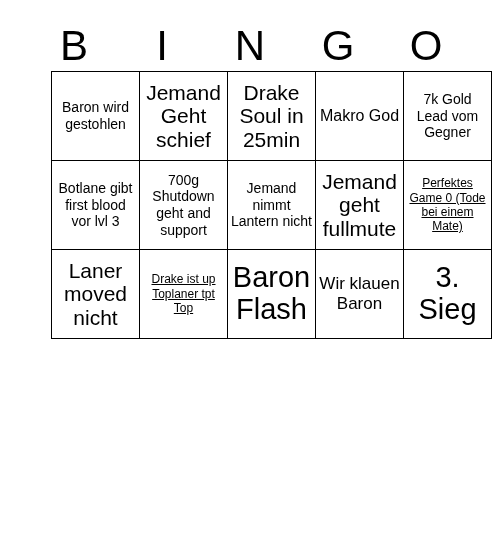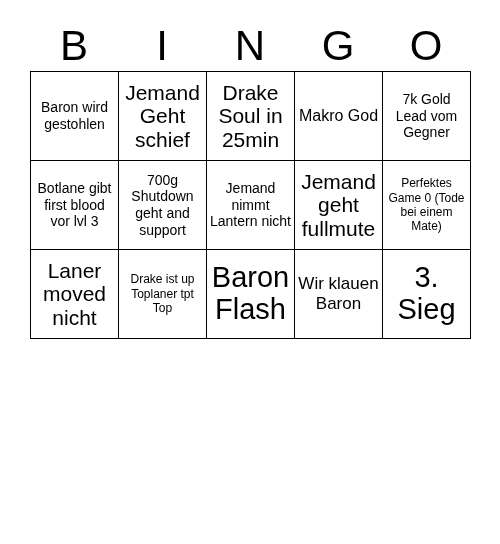--- a/index.html
+++ b/index.html
@@ -34,20 +34,21 @@
     line-height: 1;
     font-weight: 400;
     letter-spacing: 0;
     padding-bottom: 4px;
     box-sizing: border-box;
   }
   .grid {
     width: 440px;
     border-collapse: collapse;
     table-layout: fixed;
+    margin-left: 21px;
   }
   .grid td {
     border: 1px solid #000000;
     width: 88px;
     height: 89px;
     padding: 1px 2px;
     text-align: center;
     vertical-align: middle;
     overflow: hidden;
     box-sizing: border-box;
@@ -56,21 +57,21 @@
     display: block;
     line-height: 1.14;
     word-wrap: break-word;
   }
   
   .fs-xxl .cell-text { font-size: 29px; line-height: 1.1; }
   .fs-xl  .cell-text { font-size: 16px; line-height: 1.1; }
   .fs-lg  .cell-text { font-size: 21px; line-height: 1.12; }
   .fs-md  .cell-text { font-size: 17px; line-height: 1.15; }
   .fs-sm  .cell-text { font-size: 14px; line-height: 1.18; }
-  .fs-xs  .cell-text { font-size: 12px; line-height: 1.2; }
+  .fs-xs  .cell-text { font-size: 12px; line-height: 1.2; text-decoration: underline; }
 </style>
 </head>
 <body>
 
 <div class="card">
   <div class="header-row">
     <div class="header-cell">B</div>
     <div class="header-cell">I</div>
     <div class="header-cell">N</div>
     <div class="header-cell">G</div>

